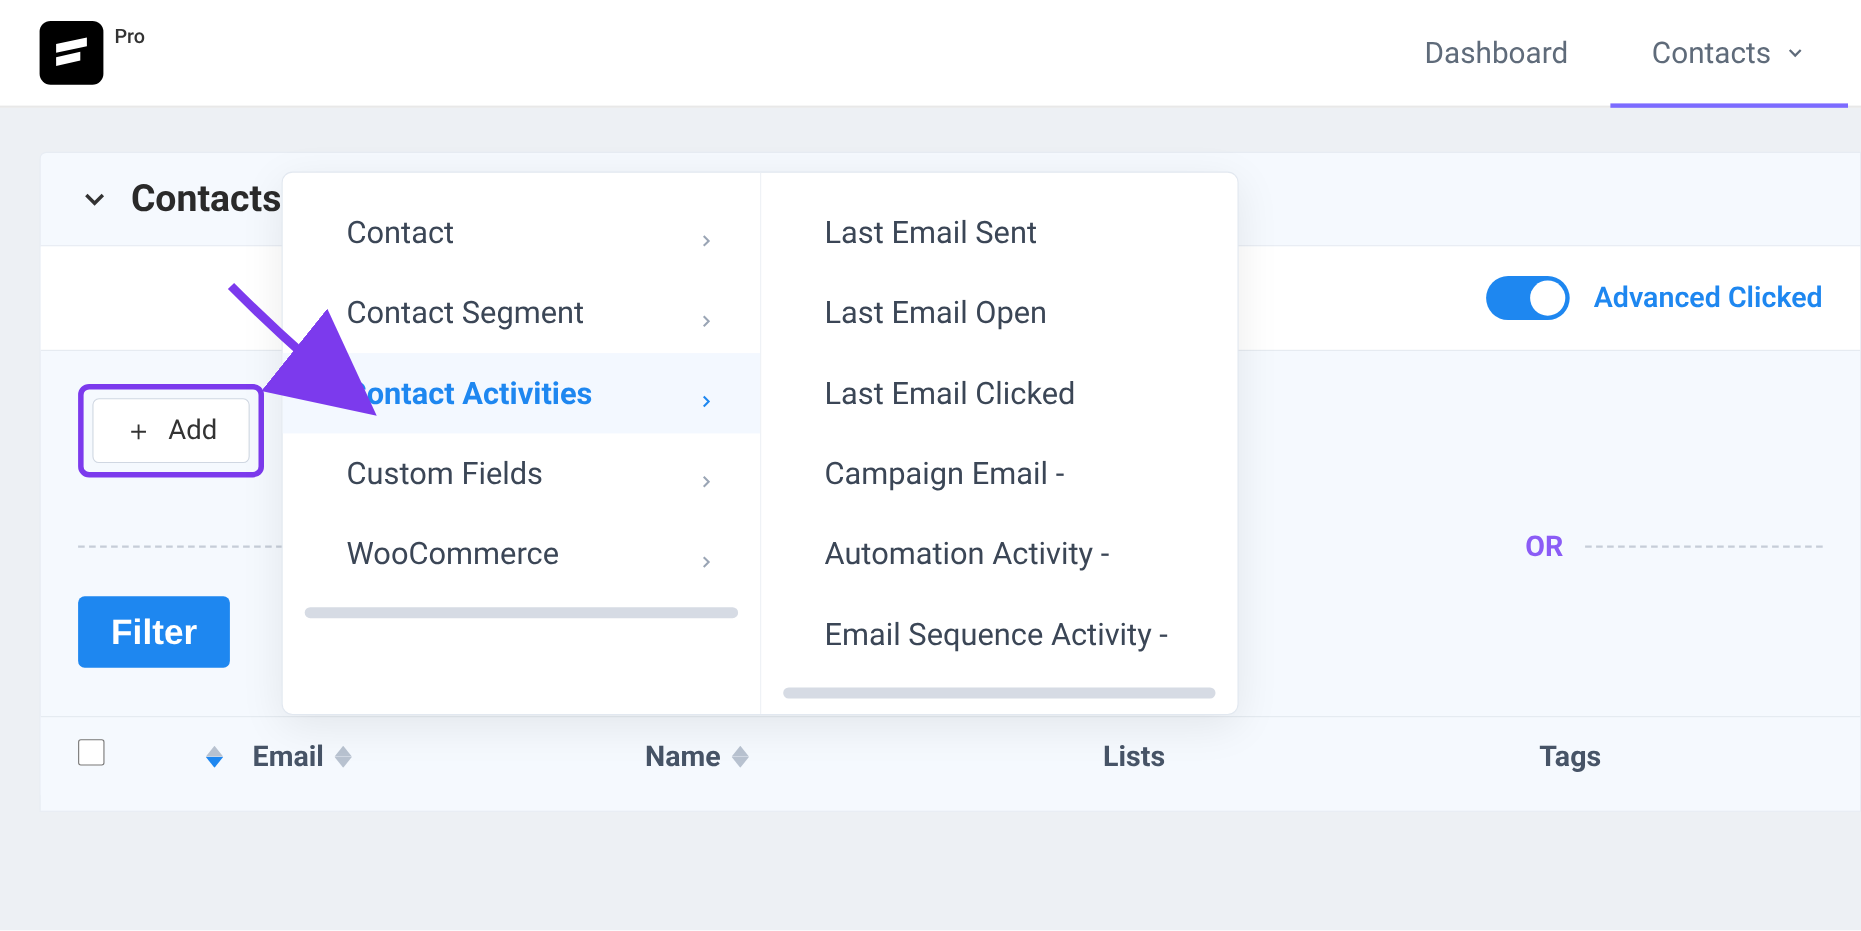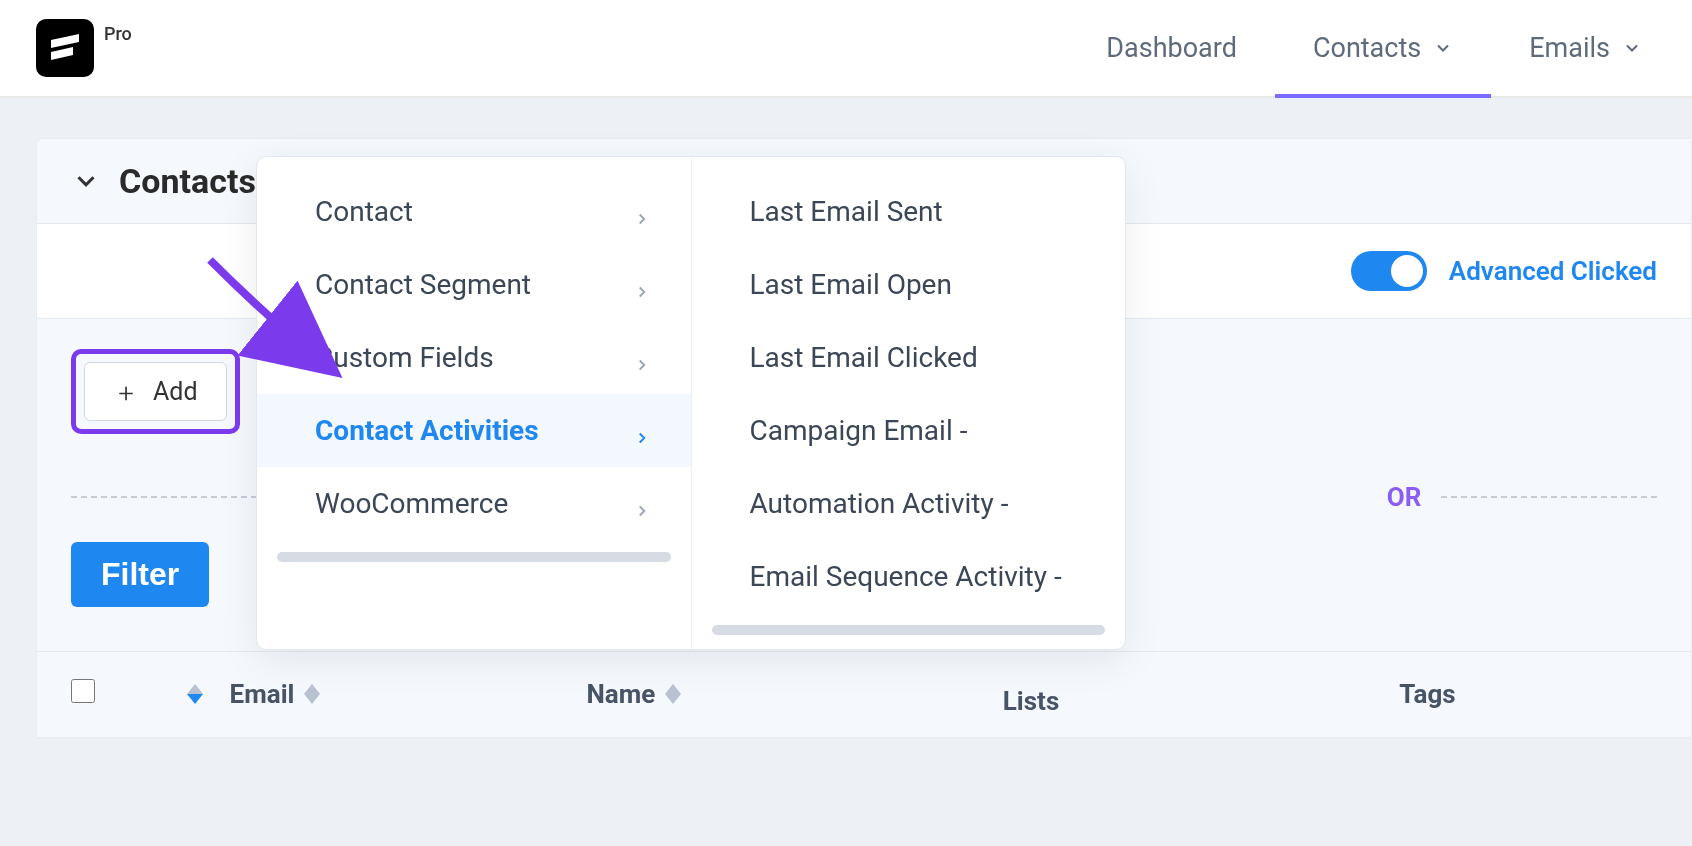--- a/index.html
+++ b/index.html
@@ -44,21 +44,21 @@
   .filter-submit { margin-top: 30px; }
   .filter-submit button { background: #1e87f0; color: #fff; border: none; border-radius: 6px; padding: 14px 30px; font-size: 32px; font-weight: 600; cursor: pointer; }
 
   
   .table-head { display: flex; align-items: center; background: #f5f9fe; border-top: 1px solid #e4e9f0; margin-top: 34px; padding: 20px 34px; font-size: 26px; font-weight: 700; color: #475467; }
   .th-check { width: 90px; }
   .th-check input { width: 24px; height: 24px; }
   .th-sort0 { width: 70px; display:flex; flex-direction:column; align-items:center; gap:0; }
   .th-email { width: 360px; display:flex; align-items:center; gap:10px; }
   .th-name { width: 420px; display:flex; align-items:center; gap:10px; }
-  .th-lists { width: 400px; margin-top: 14px; }
+  .th-lists { width: 400px; }
   .th-tags { width: 260px; }
   .sort-icons { display:inline-flex; flex-direction:column; line-height:0; }
   .sort-icons svg { width:16px; height:10px; }
   .caret-up-blue { color:#1e87f0; }
   .caret-gray { color:#b8c2d0; }
 
   
   .popover { position: absolute; top: 156px; left: 256px; width: 870px; background: #fff; border: 1px solid #e2e8f0; border-radius: 10px; box-shadow: 0 10px 40px rgba(0,0,0,0.08); display: flex; z-index: 50; }
   .pane { flex: 1; padding: 18px 0 6px 0; position: relative; }
   .pane + .pane { border-left: 1px solid #eef1f6; }
@@ -89,26 +89,20 @@
   <div class="nav">
     <div class="nav-item">
       <span>Dashboard</span>
     </div>
     <div class="nav-item active">
       <span>Contacts</span>
       <svg class="chev" viewBox="0 0 24 24" fill="none" stroke="currentColor" stroke-width="2.5">
           <polyline points="6 9 12 15 18 9"></polyline>
         </svg>
     </div>
-    <div class="nav-item">
-      <span>Emails</span>
-      <svg class="chev" viewBox="0 0 24 24" fill="none" stroke="currentColor" stroke-width="2.5">
-          <polyline points="6 9 12 15 18 9"></polyline>
-        </svg>
-    </div>
   </div>
 </div>
 
 <div class="page">
   <div class="card">
 
     <div class="card-header">
       <svg class="toggle-chev" viewBox="0 0 24 24" fill="none" stroke="#333" stroke-width="2.5">
           <polyline points="6 9 12 15 18 9"></polyline>
         </svg>
@@ -197,28 +191,28 @@
       <svg class="chev-r" viewBox="0 0 24 24" fill="none" stroke="currentColor" stroke-width="2.5">
           <polyline points="9 6 15 12 9 18"></polyline>
         </svg>
     </div>
     <div class="opt">
       <span>Contact Segment</span>
       <svg class="chev-r" viewBox="0 0 24 24" fill="none" stroke="currentColor" stroke-width="2.5">
           <polyline points="9 6 15 12 9 18"></polyline>
         </svg>
     </div>
-    <div class="opt">
-      <span>Custom Fields</span>
-      <svg class="chev-r" viewBox="0 0 24 24" fill="none" stroke="currentColor" stroke-width="2.5">
-          <polyline points="9 6 15 12 9 18"></polyline>
-        </svg>
-    </div>
     <div class="opt selected">
       <span>Contact Activities</span>
+      <svg class="chev-r" viewBox="0 0 24 24" fill="none" stroke="currentColor" stroke-width="2.5">
+          <polyline points="9 6 15 12 9 18"></polyline>
+        </svg>
+    </div>
+    <div class="opt">
+      <span>Custom Fields</span>
       <svg class="chev-r" viewBox="0 0 24 24" fill="none" stroke="currentColor" stroke-width="2.5">
           <polyline points="9 6 15 12 9 18"></polyline>
         </svg>
     </div>
     <div class="opt">
       <span>WooCommerce</span>
       <svg class="chev-r" viewBox="0 0 24 24" fill="none" stroke="currentColor" stroke-width="2.5">
           <polyline points="9 6 15 12 9 18"></polyline>
         </svg>
     </div>

